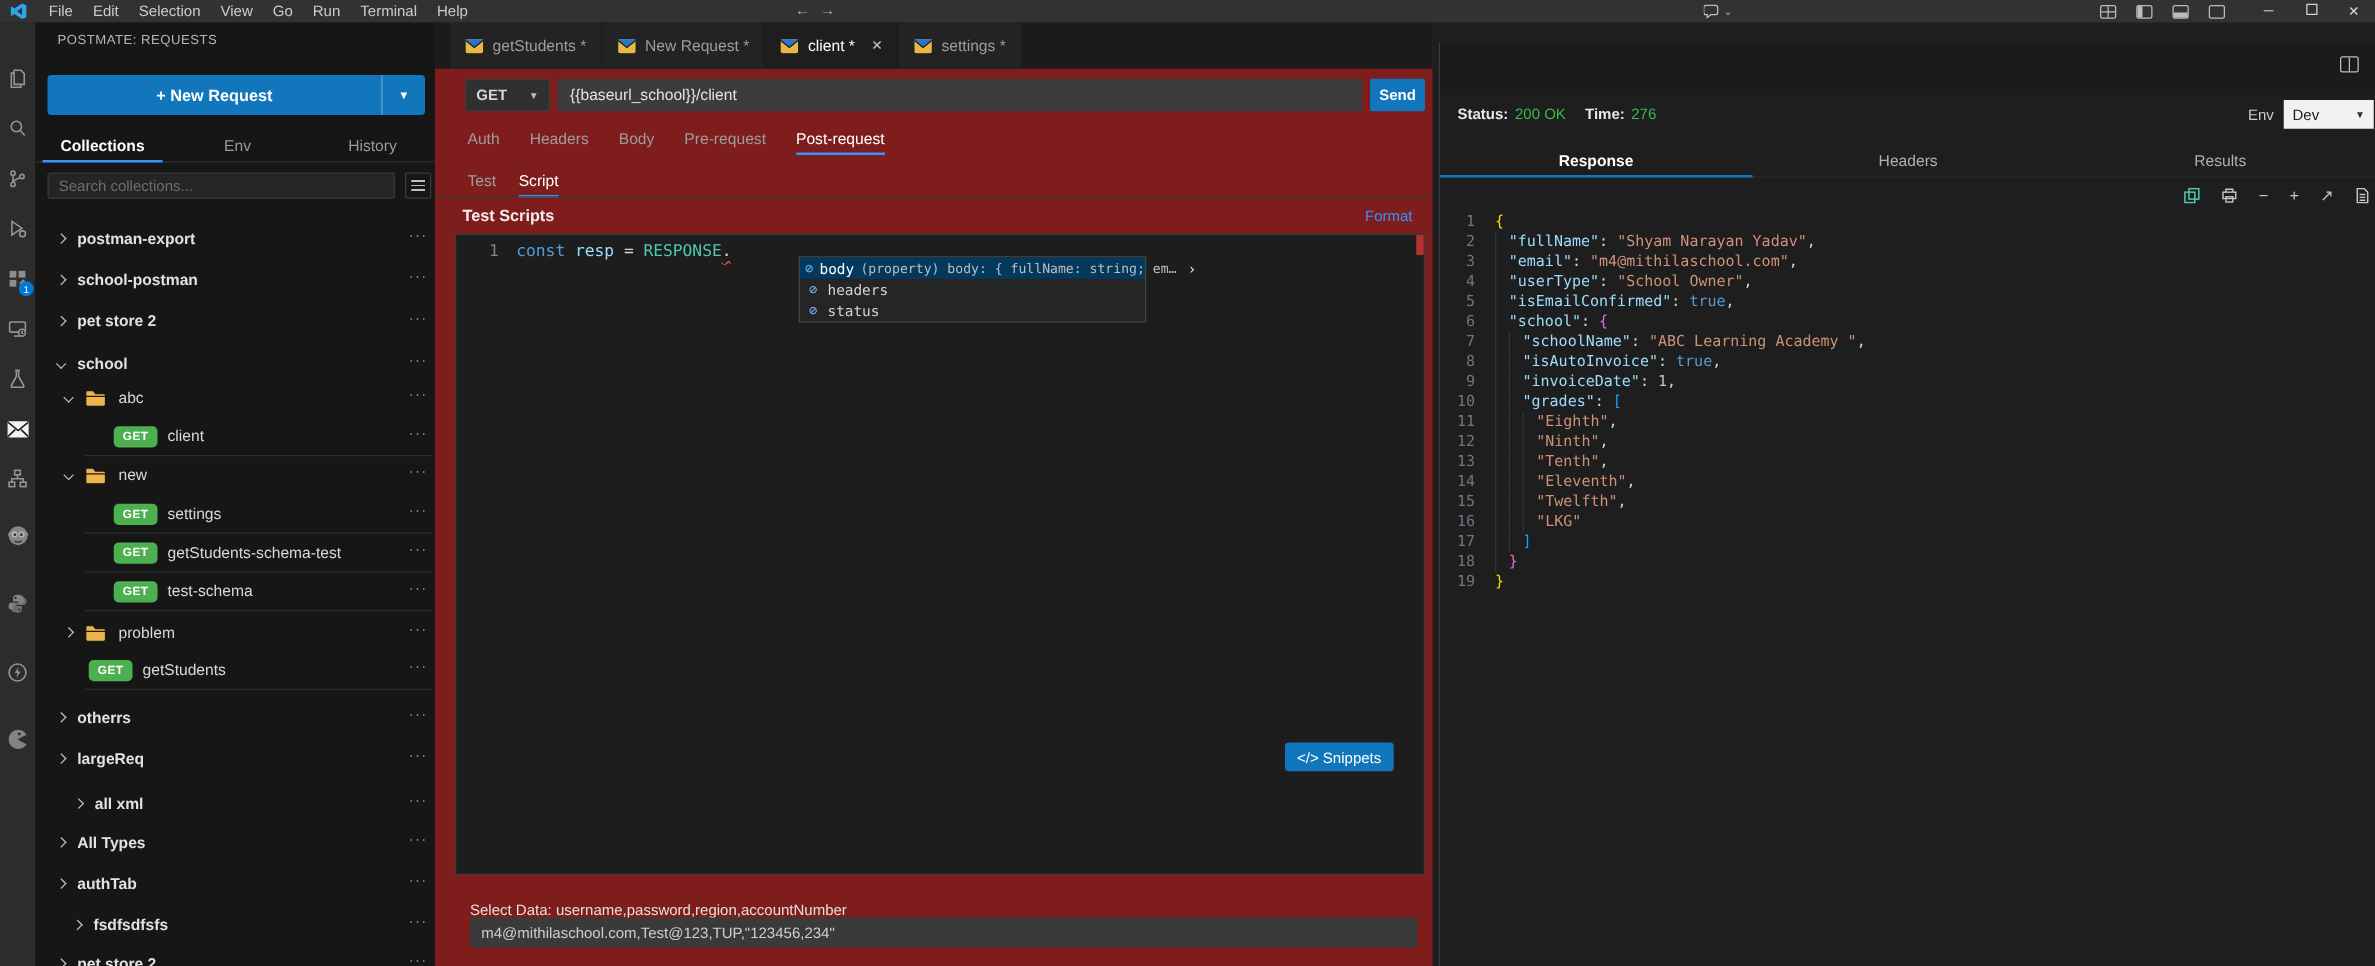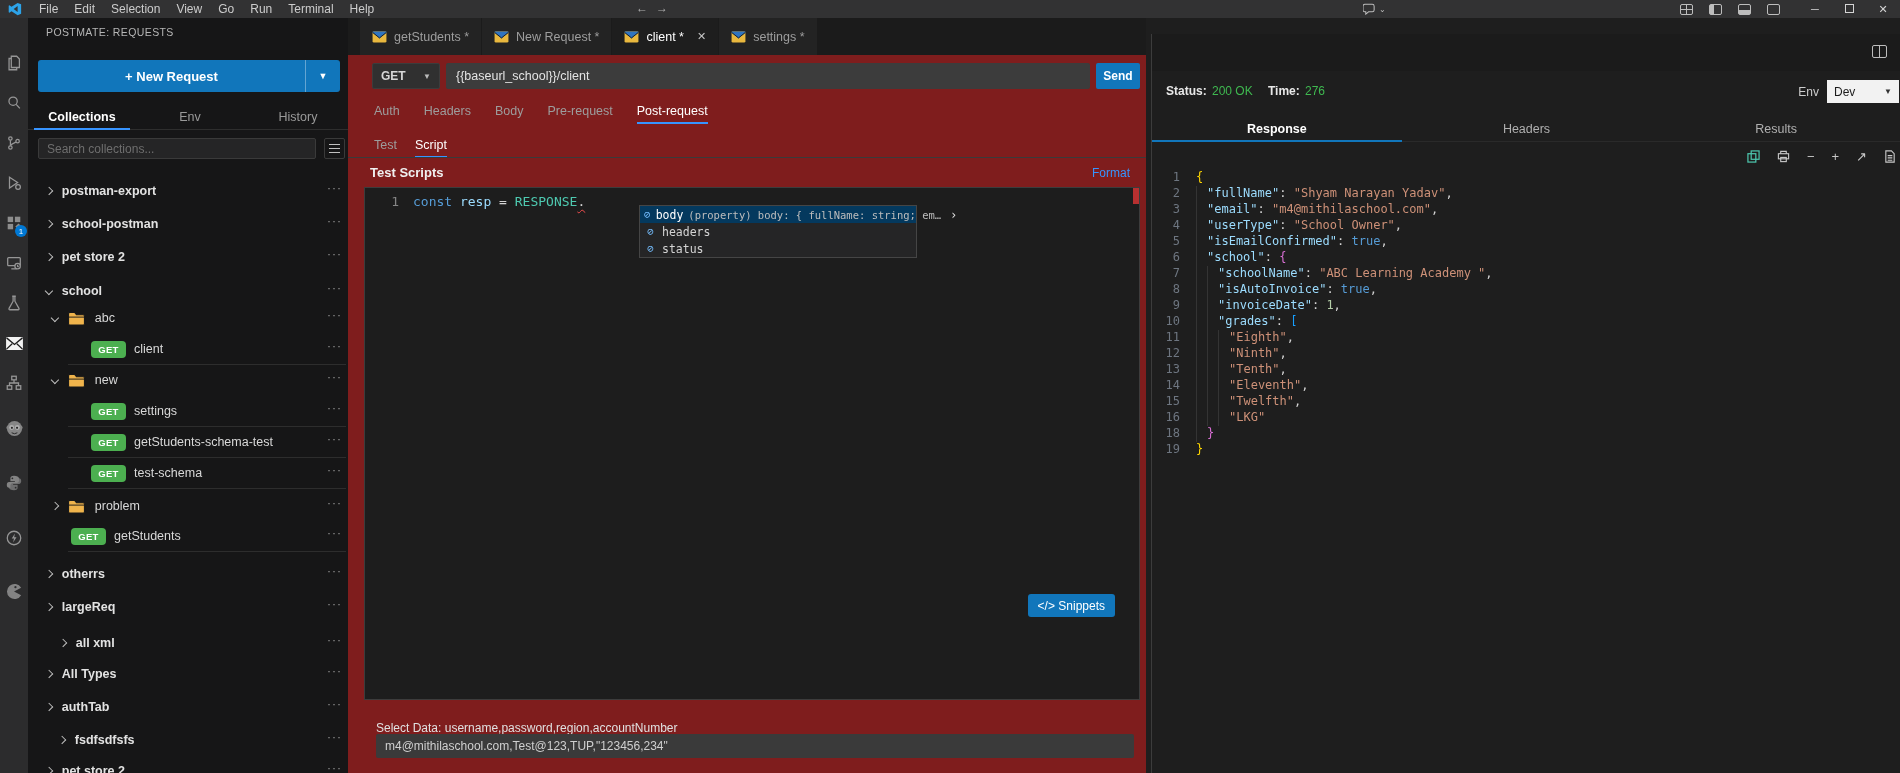--- a/index.html
+++ b/index.html
@@ -542,18 +542,19 @@
         <div class="json-line"><span class="ln">7</span><span class="g"></span><span class="g"></span><span class="jk">"schoolName"</span><span class="jp">: </span><span class="js">"ABC Learning Academy "</span><span class="jp">,</span></div>
         <div class="json-line"><span class="ln">8</span><span class="g"></span><span class="g"></span><span class="jk">"isAutoInvoice"</span><span class="jp">: </span><span class="jb">true</span><span class="jp">,</span></div>
         <div class="json-line"><span class="ln">9</span><span class="g"></span><span class="g"></span><span class="jk">"invoiceDate"</span><span class="jp">: </span><span class="jn">1</span><span class="jp">,</span></div>
         <div class="json-line"><span class="ln">10</span><span class="g"></span><span class="g"></span><span class="jk">"grades"</span><span class="jp">: </span><span class="b3">[</span></div>
         <div class="json-line"><span class="ln">11</span><span class="g"></span><span class="g"></span><span class="g"></span><span class="js">"Eighth"</span><span class="jp">,</span></div>
         <div class="json-line"><span class="ln">12</span><span class="g"></span><span class="g"></span><span class="g"></span><span class="js">"Ninth"</span><span class="jp">,</span></div>
         <div class="json-line"><span class="ln">13</span><span class="g"></span><span class="g"></span><span class="g"></span><span class="js">"Tenth"</span><span class="jp">,</span></div>
         <div class="json-line"><span class="ln">14</span><span class="g"></span><span class="g"></span><span class="g"></span><span class="js">"Eleventh"</span><span class="jp">,</span></div>
         <div class="json-line"><span class="ln">15</span><span class="g"></span><span class="g"></span><span class="g"></span><span class="js">"Twelfth"</span><span class="jp">,</span></div>
         <div class="json-line"><span class="ln">16</span><span class="g"></span><span class="g"></span><span class="g"></span><span class="js">"LKG"</span></div>
+        <div class="json-line"><span class="ln">17</span><span class="g"></span><span class="g"></span><span class="b3">]</span></div>
         <div class="json-line"><span class="ln">18</span><span class="g"></span><span class="b2">}</span></div>
         <div class="json-line"><span class="ln">19</span><span class="b1">}</span></div>
       </div>
   </div>
 
 </div>
 
 </body></html>

